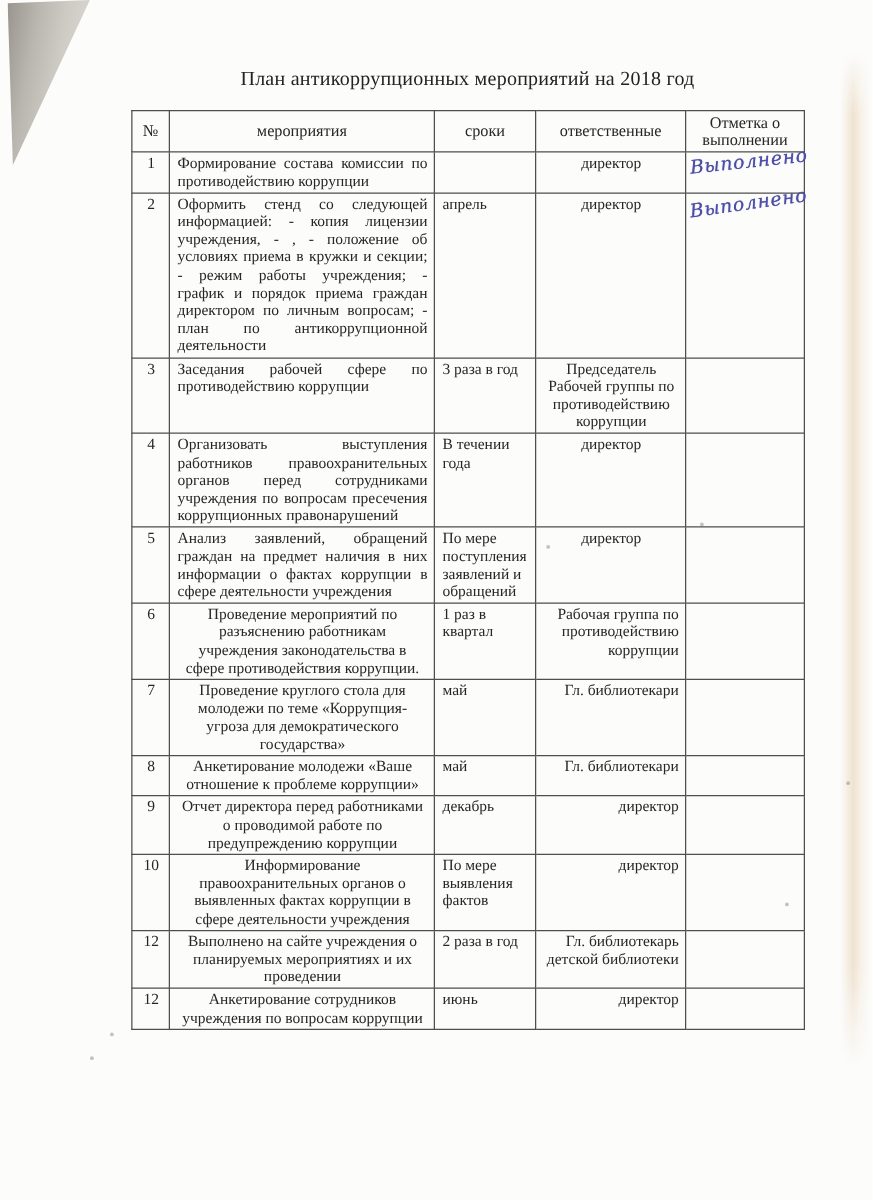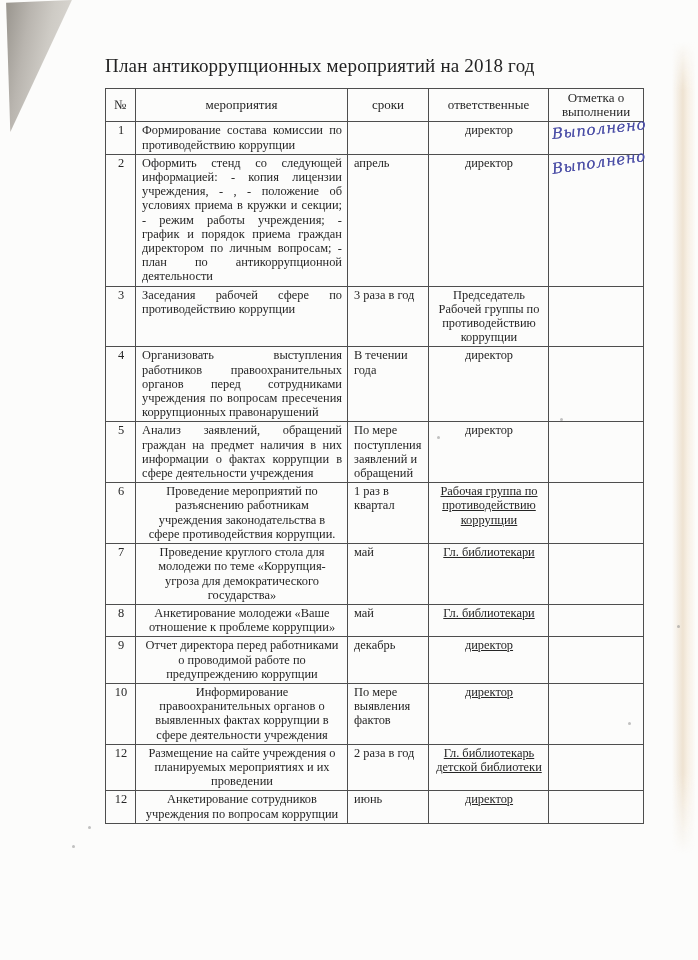--- a/index.html
+++ b/index.html
@@ -20,41 +20,41 @@
   
   .right-band{
     position:absolute;left:672px;top:42px;width:24px;height:812px;
     background:linear-gradient(to right,rgba(239,228,212,0),rgba(236,222,202,0.85) 45%,rgba(246,238,226,0.95) 65%,rgba(246,238,226,0));
     -webkit-mask-image:linear-gradient(to bottom,transparent 0,#000 6%,#000 90%,transparent 100%);
     mask-image:linear-gradient(to bottom,transparent 0,#000 6%,#000 90%,transparent 100%);
   }
   .speck{position:absolute;width:3px;height:3px;border-radius:50%;background:#8f8f8f;opacity:.55;}
   .doc-title{
     position:absolute;left:105px;top:55px;width:538px;
-    font-size:19px;letter-spacing:.2px;color:#232323;
+    text-align:center;font-size:16px;letter-spacing:.2px;color:#232323;
   }
   table.plan{
     position:absolute;left:105px;top:88px;width:538px;
     border-collapse:collapse;table-layout:fixed;
     font-size:12.4px;line-height:14.2px;color:#262626;
   }
   table.plan th,table.plan td{
     border:1px solid #4e4e4e;
     vertical-align:top;
     padding:1px 5px 2px 6px;
     overflow:visible;
   }
   table.plan th{
     font-weight:normal;text-align:center;vertical-align:middle;
     padding:2px 2px;font-size:13px;
   }
   td.c-num{text-align:center;padding:1px 1px;}
   td.c-term{text-align:left;padding:1px 3px;}
   td.c-resp-center{text-align:center;padding:1px 3px;}
-  td.c-resp-left{text-align:center;padding:1px 3px 1px 6px;text-decoration:underline;}
+  td.c-resp-left{text-align:right;padding:1px 3px 1px 6px;}
   td.c-act-justify{text-align:justify;}
   td.c-act-left{text-align:center;}
   td.c-mark{position:relative;padding:0;}
   .handwriting{
     position:absolute;left:3px;top:5px;
     white-space:nowrap;
     font-family:"DejaVu Serif", serif;
     font-style:italic;
     font-size:15px;letter-spacing:.6px;
     color:#4b4ea6;
@@ -167,21 +167,21 @@
         </tr>
         <tr style="height: 55px;">
           <td class="c-num">10</td>
           <td class="c-act-left">Информирование правоохранительных органов о выявленных фактах коррупции в сфере деятельности учреждения</td>
           <td class="c-term">По мере выявления фактов</td>
           <td class="c-resp-left">директор</td>
           <td class="c-mark"></td>
         </tr>
         <tr style="height: 42px;">
           <td class="c-num">12</td>
-          <td class="c-act-left">Размещение на сайте учреждения о планируемых мероприятиях и их проведении</td>
+          <td class="c-act-left">Выполнено на сайте учреждения о планируемых мероприятиях и их проведении</td>
           <td class="c-term">2 раза в год</td>
           <td class="c-resp-left">Гл. библиотекарь детской библиотеки</td>
           <td class="c-mark"></td>
         </tr>
         <tr style="height: 29px;">
           <td class="c-num">12</td>
           <td class="c-act-left">Анкетирование сотрудников учреждения по вопросам коррупции</td>
           <td class="c-term">июнь</td>
           <td class="c-resp-left">директор</td>
           <td class="c-mark"></td>

